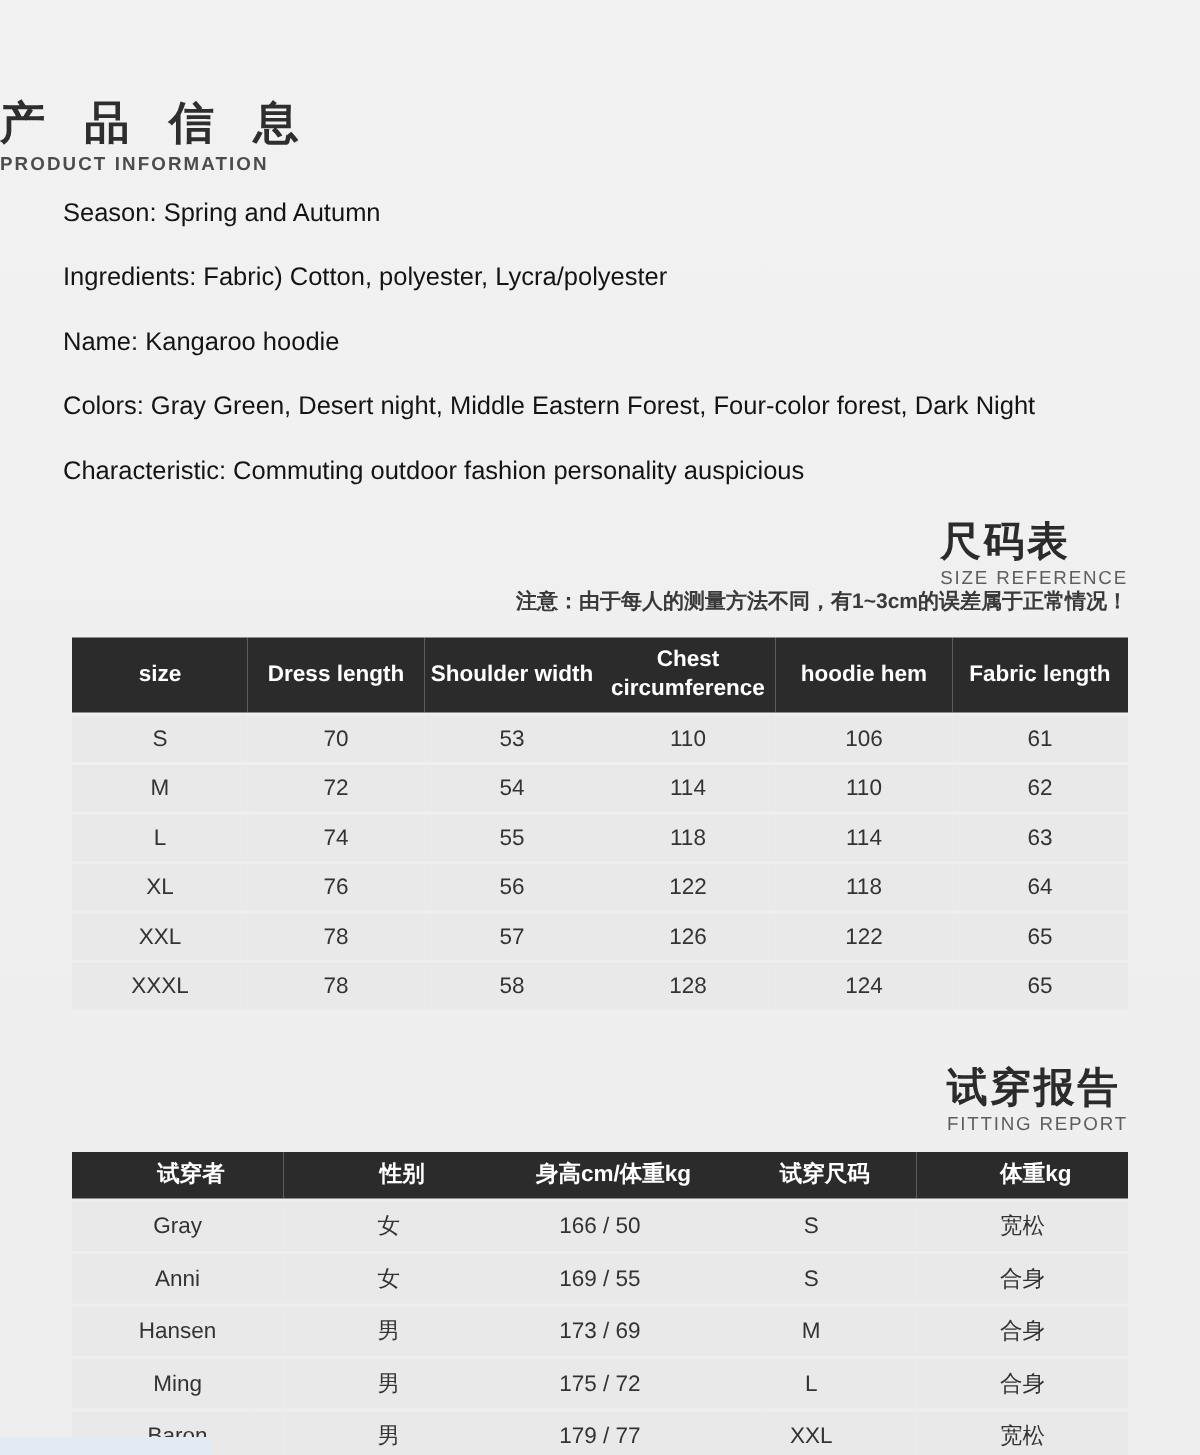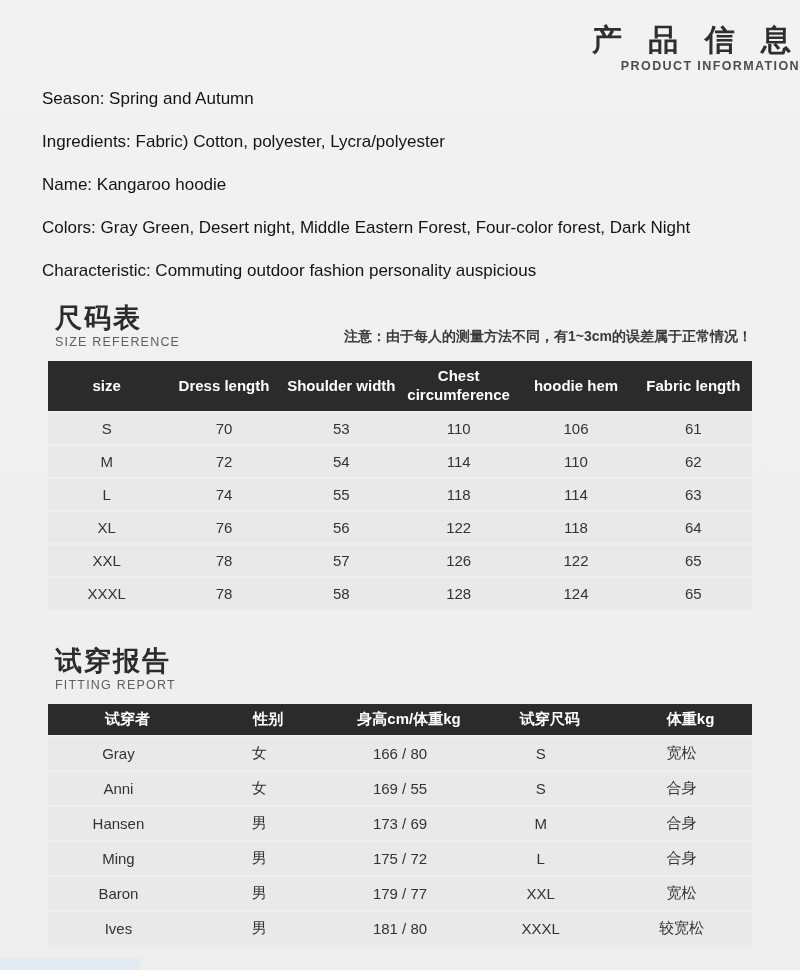--- a/index.html
+++ b/index.html
@@ -10,39 +10,40 @@
   }
   .page {
     position:relative;
     width:800px;
     height:970px;
     margin:0 auto;
     background:linear-gradient(180deg,#f2f2f2 0%, #efefef 60%, #eeeeee 100%);
     overflow:hidden;
   }
   
-  .title-block { padding-top:24px; text-align:right; }
+  .title-block { padding-top:67px; text-align:left; }
   .title-cn {
     font-size:30px; font-weight:bold; color:#2e2e2e;
     letter-spacing:9px; line-height:1.05;
   }
   .title-en {
     font-size:12.5px; font-weight:600; color:#4c4c4c;
     letter-spacing:1.4px; margin-top:3px;
   }
   
   .info { margin:16px 0 0 42px; }
   .info p {
     margin:1px 0 23px 0;
     font-size:17px; line-height:20px; color:#141414;
   }
   
   .section-head {
     display:flex; justify-content:space-between; align-items:flex-end;
     margin:4px 48px 0 55px;
+    flex-direction:column;
   }
   .sec-title-cn {
     font-size:27px; font-weight:bold; color:#2b2b2b;
     letter-spacing:2px; line-height:1.1;
   }
   .sec-title-en {
     font-size:12.5px; font-weight:500; color:#5e5e5e;
     letter-spacing:1.2px; margin-top:2px;
   }
   .size-note {
@@ -173,21 +174,21 @@
           <th>性别</th>
           <th>身高cm/体重kg</th>
           <th>试穿尺码</th>
           <th>体重kg</th>
         </tr>
     </thead>
     <tbody>
         <tr>
           <td>Gray</td>
           <td>女</td>
-          <td>166 / 80</td>
+          <td>166 / 50</td>
           <td>S</td>
           <td>宽松</td>
         </tr>
         <tr>
           <td>Anni</td>
           <td>女</td>
           <td>169 / 55</td>
           <td>S</td>
           <td>合身</td>
         </tr>

